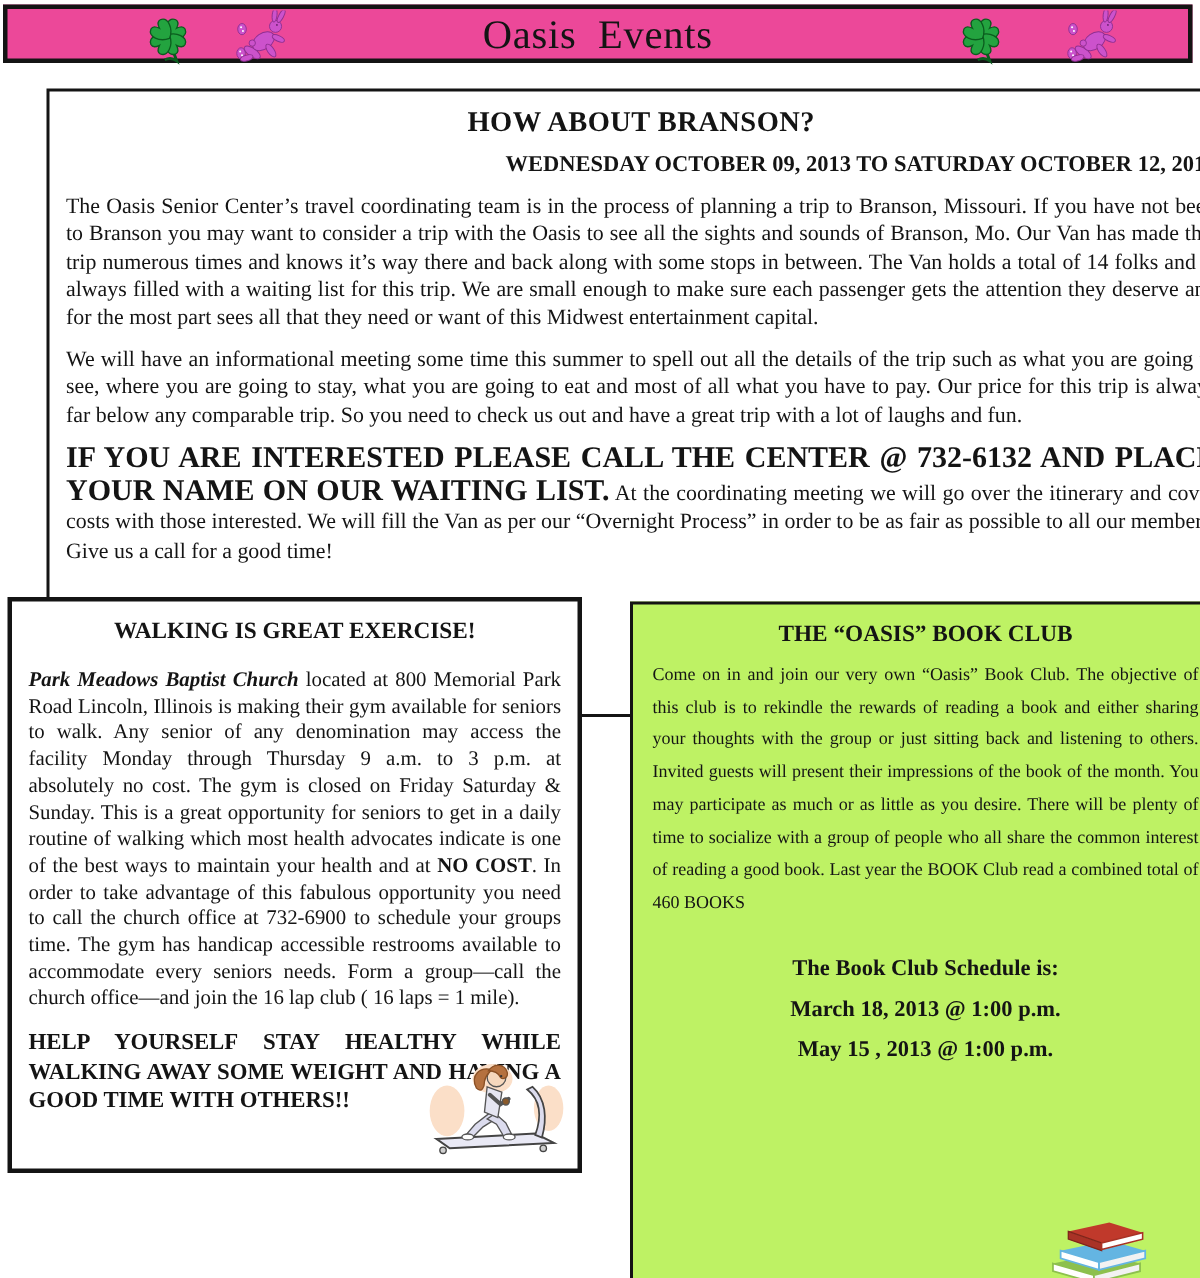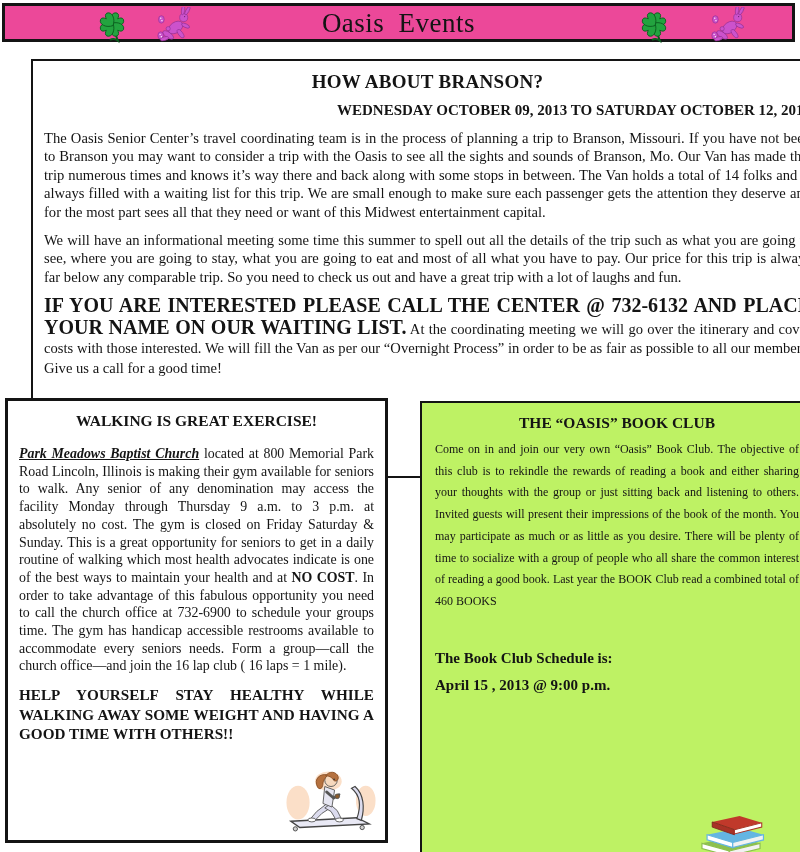--- a/index.html
+++ b/index.html
@@ -19,34 +19,34 @@
   
   .branson { position:absolute; left:3px; top:59px; width:793px; height:419px;
              border:2px solid #141414; background:#fff; padding:8px 11px 8px 11px;margin-left:28px; }
   .branson h1 { text-align:center; font-size:19px; margin-top:2px; letter-spacing:0.3px; }
   .branson h2 { text-align:right; font-size:15px; margin-top:9px; }
   .branson p  { font-size:14.6px; line-height:18.4px; text-align:justify; margin-top:10px; }
   .branson .p3 { line-height:19.6px; }
   .branson .p3 .big { font-weight:bold; font-size:20px; }
 
   
-  .walking { position:absolute; left:5px; top:398px; width:383px; height:445px;
+  .walking { position:absolute; left:5px; top:398px; width:383px; height:384px;
              border:3px solid #141414; background:#fff; padding:7px 11px; }
   .walking h2 { text-align:center; font-size:15.5px; margin:4px 0 15px 0; }
   .walking p  { font-size:13.9px; line-height:17.7px; text-align:justify; }
-  .walking .bi { font-weight:bold; font-style:italic;text-decoration:underline; }
+  .walking .bi { font-weight:bold; font-style:italic; }
   .walking .shout { font-weight:bold; font-size:15.2px; line-height:19.5px; margin-top:10px; }
   .treadmill-wrap { position:absolute; right:5px; bottom:3px; }
 
   
   .bookclub { position:absolute; left:420px; top:401px; width:394px; height:469px;
               border:2px solid #141414; background:#bef264; padding:7px 13px; }
   .bookclub h2 { text-align:center; font-size:15.5px; margin:4px 0 7px 0; }
   .bookclub p  { font-size:12px; line-height:21.7px; text-align:justify; }
-  .sched { margin-top:32px; text-align:left; font-weight:bold; font-size:15px; }
+  .sched { margin-top:20px; text-align:center; font-weight:bold; font-size:15px; }
   .sched div { line-height:27px; }
   .books-wrap { position:absolute; right:40px; bottom:0px; }
 </style>
 </head>
 <body>
 
 <svg width="0" height="0" style="position:absolute" aria-hidden="true">
   <defs>
     <path id="cloverleaf" d="M0 2 C-9 -2 -13 -13 -6 -16 C-3 -17 -1 -14 0 -11 C1 -14 3 -17 6 -16 C13 -13 9 -2 0 2 Z"></path>
   </defs>
@@ -156,21 +156,22 @@
       <circle cx="58.5" cy="16" r="0.9" fill="#333"></circle>
     </svg>
   </span>
 </div>
 
 <div class="bookclub">
   <h2>THE “OASIS” BOOK CLUB</h2>
   <p>Come on in and join our very own “Oasis” Book Club.   The objective of this club is to rekindle the rewards of reading a book and either sharing your thoughts with the group or just sitting back and listening to others.  Invited guests will present their impressions of the book of the month.  You may  participate as much or as little as you desire.  There will be plenty of time to socialize with a group of people who all share the common    interest of reading a good book. Last year the BOOK Club read a combined total of 460 BOOKS</p>
   <div class="sched">
     <div>The Book Club  Schedule  is:</div>
-    <div>April  15 , 2013 @ 9:00 p.m.</div>
+    <div>March 18, 2013 @ 1:00 p.m.</div>
+    <div>May  15 , 2013 @ 1:00 p.m.</div>
   </div>
   <span class="books-wrap">
     <svg viewBox="0 0 96 64" width="82" height="55">
       <ellipse cx="48" cy="56" rx="29" ry="5.5" fill="#bdbdbd" opacity="0.65"></ellipse>
 
       <path d="M14 40 L52 32 L82 40 L46 49 Z" fill="#8dc04e"></path>
       <path d="M14 40 L46 49 L46 55 L14 46 Z" fill="#ffffff" stroke="#8dc04e" stroke-width="1.4"></path>
       <path d="M46 49 L82 40 L82 46 L46 55 Z" fill="#f2f2f2" stroke="#8dc04e" stroke-width="1.4"></path>
 
       <path d="M20 30 L58 22 L86 30 L50 39 Z" fill="#64b5e2"></path>

